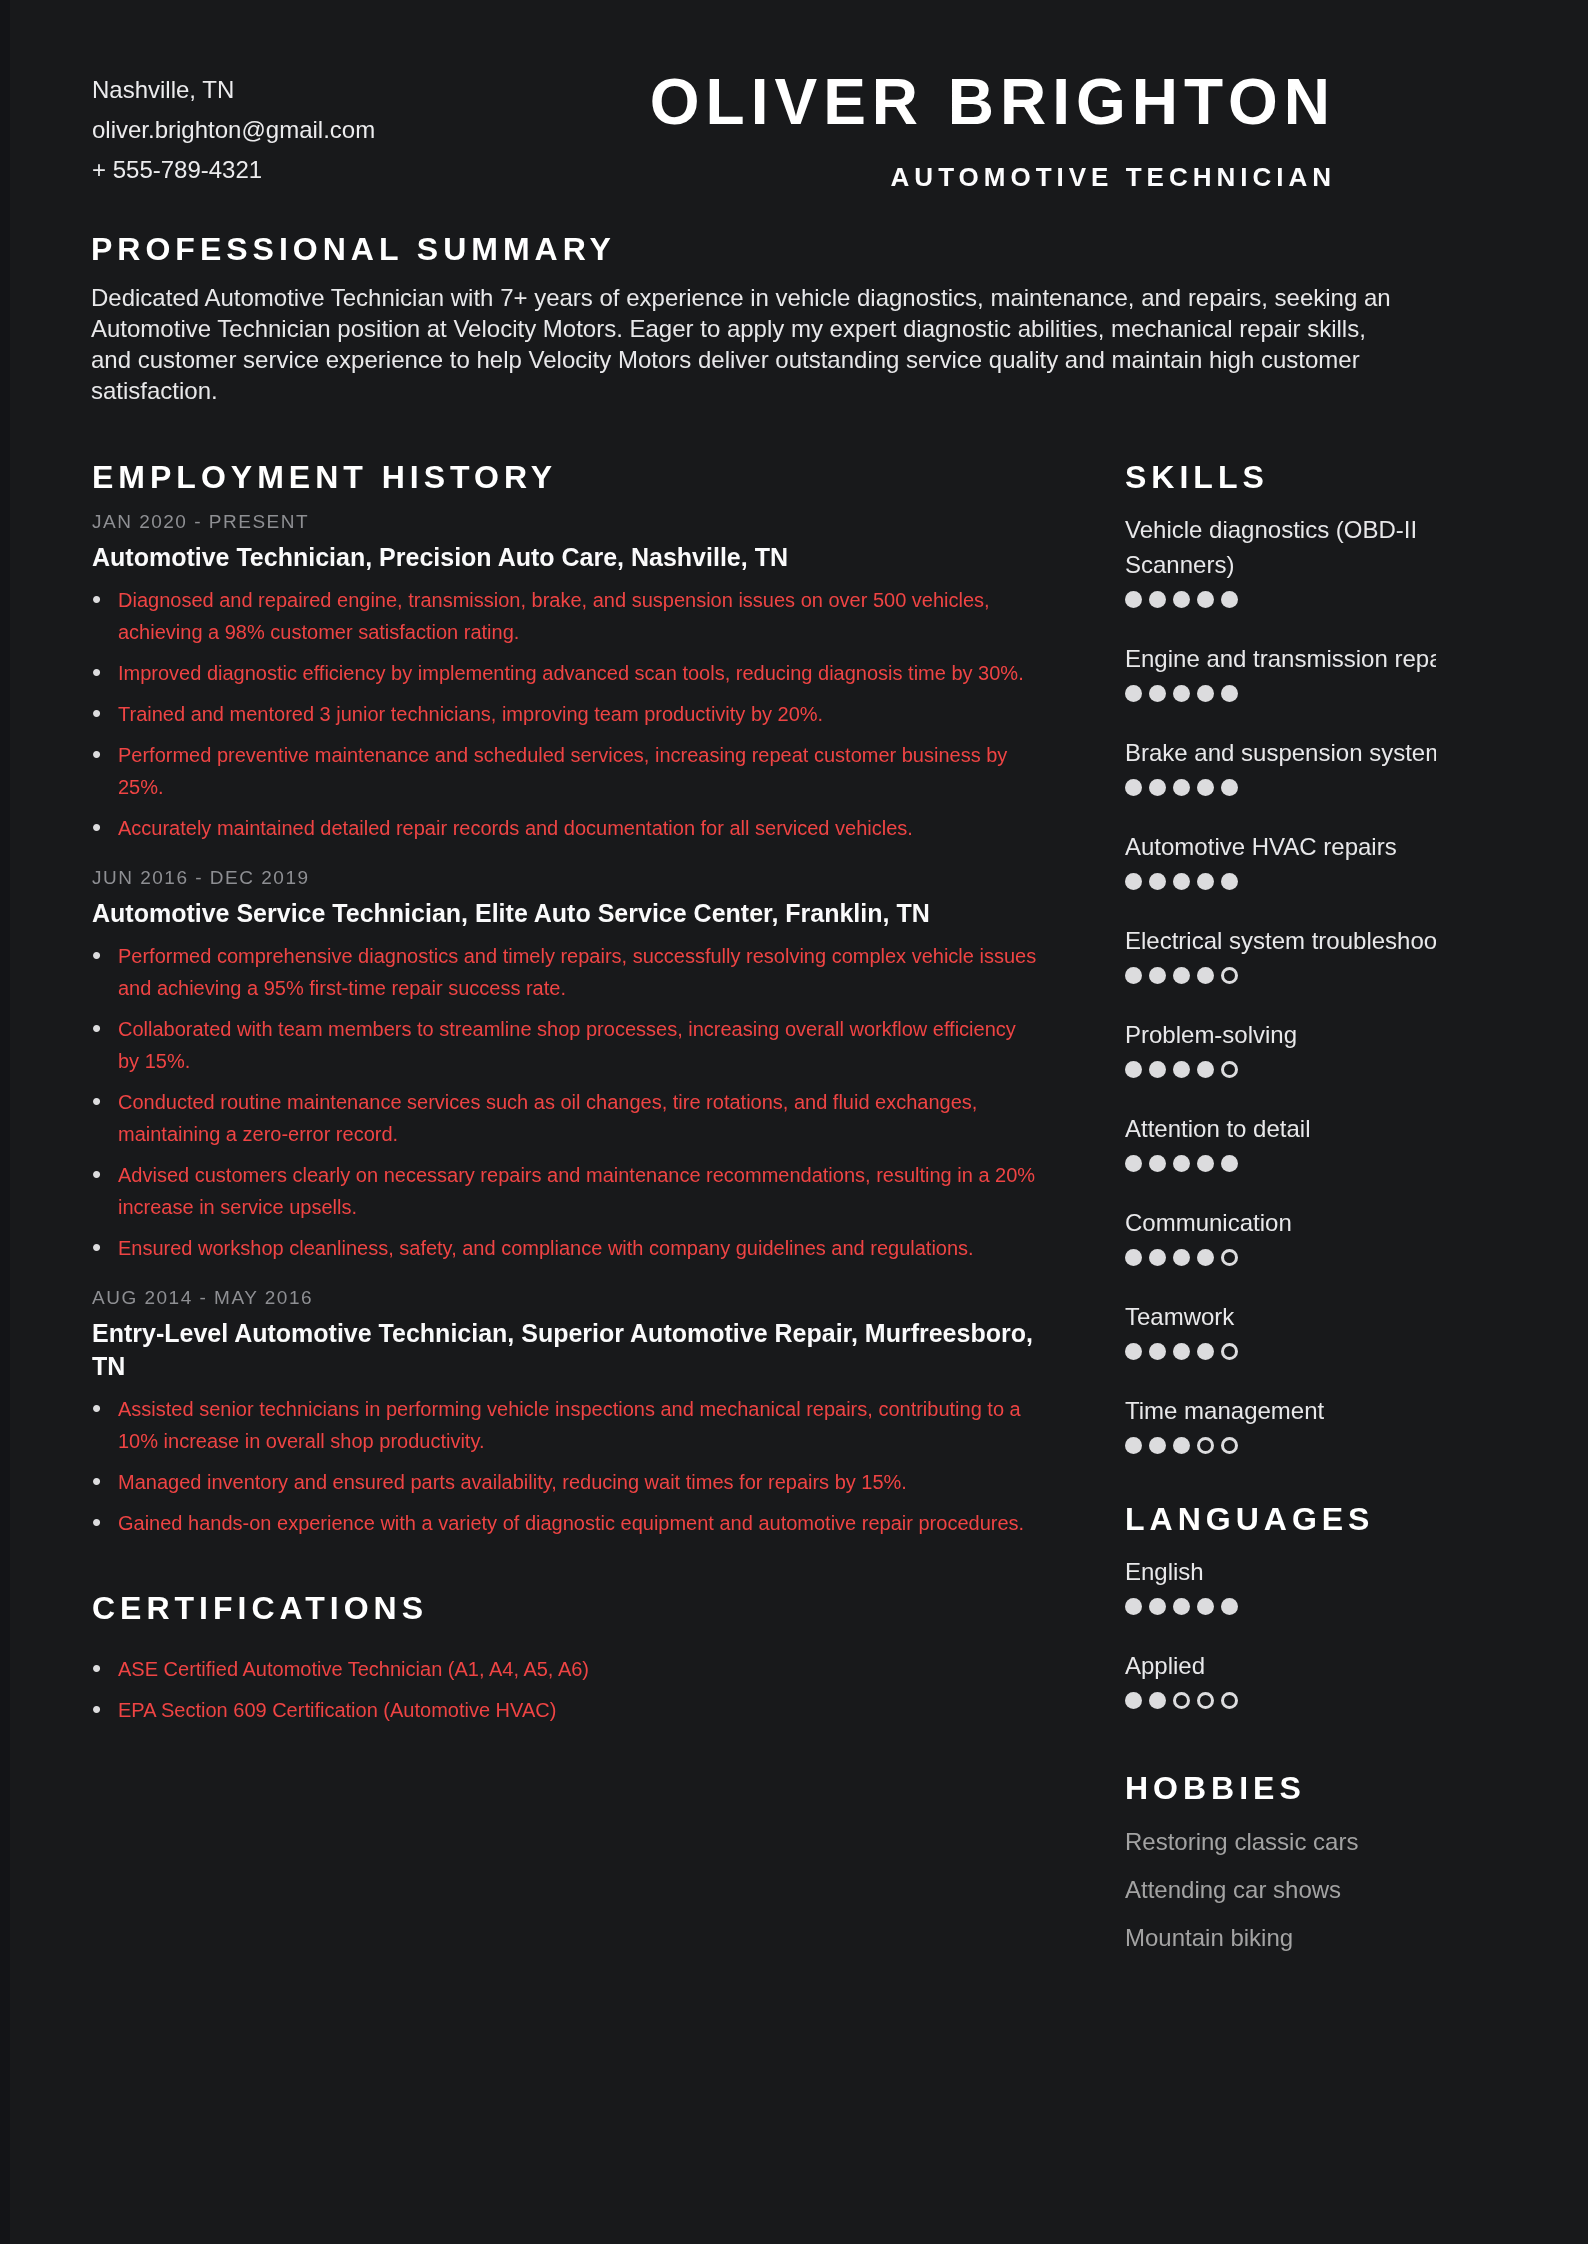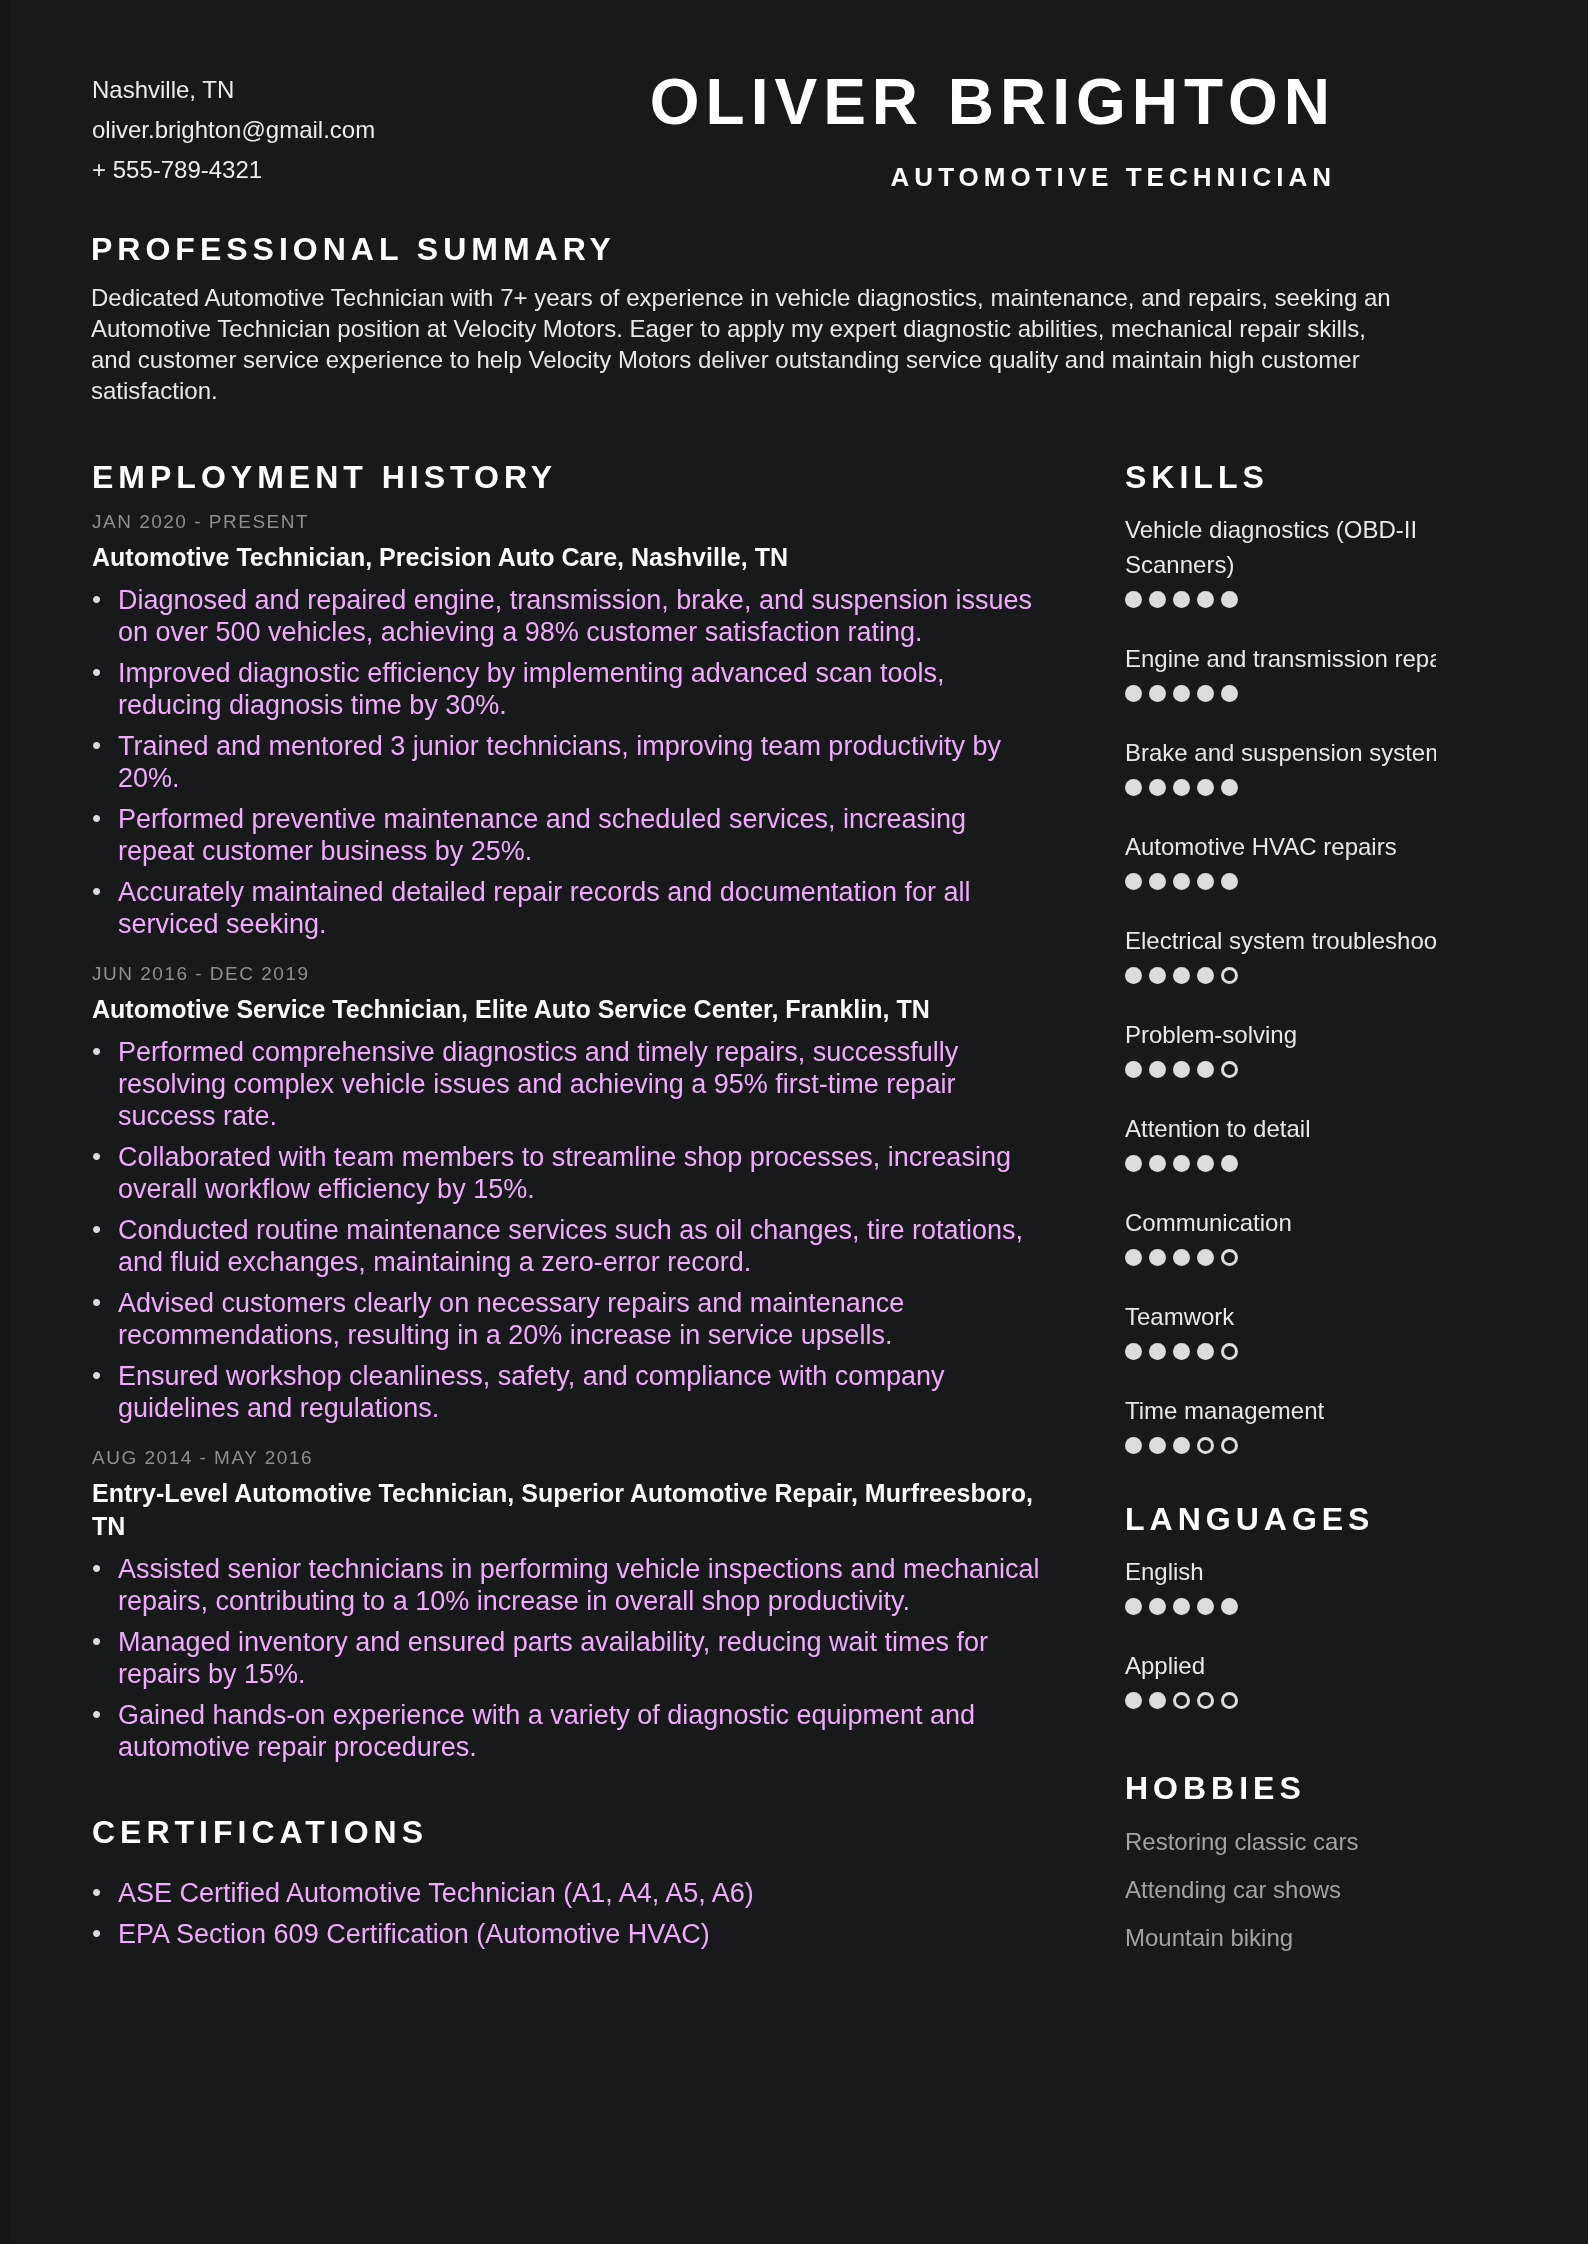--- a/index.html
+++ b/index.html
@@ -37,21 +37,21 @@
   .col-left{width:949px;margin-right:84px;flex:none;}
   .col-right{width:371px;flex:none;}
 
   .date{font-size:19px;letter-spacing:1.5px;color:#8e8f93;line-height:24px;}
   .job{margin-bottom:22px;}
   .job .date{margin-top:14px;}
   .job-title{margin:7px 0 0 0;font-size:25px;font-weight:700;line-height:33px;color:#fafafb;}
   ul.bullets{list-style:none;margin:10px 0 0 0;padding:0;}
   ul.bullets li{
     position:relative;padding-left:26px;margin-bottom:9px;
-    font-size:27px;line-height:32px;color:#f0abfc;
+    font-size:20px;line-height:32px;color:#ef4444;
   }
   ul.bullets li::before{
     content:"\2022";position:absolute;left:0;top:-1px;
     color:#dcdcde;font-size:26px;
   }
   .edu-sec{margin-top:46px;}
   .edu-sec .date{margin-top:16px;}
   .degree{margin:8px 0 0 0;font-size:25px;font-weight:700;line-height:36px;color:#fafafb;}
   .cert-sec{margin-top:50px;}
   .cert-sec ul.bullets{margin-top:26px;}
@@ -99,21 +99,21 @@
         <h2 class="sec">EMPLOYMENT HISTORY</h2>
         <div id="jobs">
             <div class="job">
               <div class="date">JAN 2020 - PRESENT</div>
               <h3 class="job-title">Automotive Technician, Precision Auto Care, Nashville, TN</h3>
               <ul class="bullets">
                 <li>Diagnosed and repaired engine, transmission, brake, and suspension issues on over 500 vehicles, achieving a 98% customer satisfaction rating.</li>
                 <li>Improved diagnostic efficiency by implementing advanced scan tools, reducing diagnosis time by 30%.</li>
                 <li>Trained and mentored 3 junior technicians, improving team productivity by 20%.</li>
                 <li>Performed preventive maintenance and scheduled services, increasing repeat customer business by 25%.</li>
-                <li>Accurately maintained detailed repair records and documentation for all serviced seeking.</li>
+                <li>Accurately maintained detailed repair records and documentation for all serviced vehicles.</li>
               </ul>
             </div>
             <div class="job">
               <div class="date">JUN 2016 - DEC 2019</div>
               <h3 class="job-title">Automotive Service Technician, Elite Auto Service Center, Franklin, TN</h3>
               <ul class="bullets">
                 <li>Performed comprehensive diagnostics and timely repairs, successfully resolving complex vehicle issues and achieving a 95% first-time repair success rate.</li>
                 <li>Collaborated with team members to streamline shop processes, increasing overall workflow efficiency by 15%.</li>
                 <li>Conducted routine maintenance services such as oil changes, tire rotations, and fluid exchanges, maintaining a zero-error record.</li>
                 <li>Advised customers clearly on necessary repairs and maintenance recommendations, resulting in a 20% increase in service upsells.</li>

